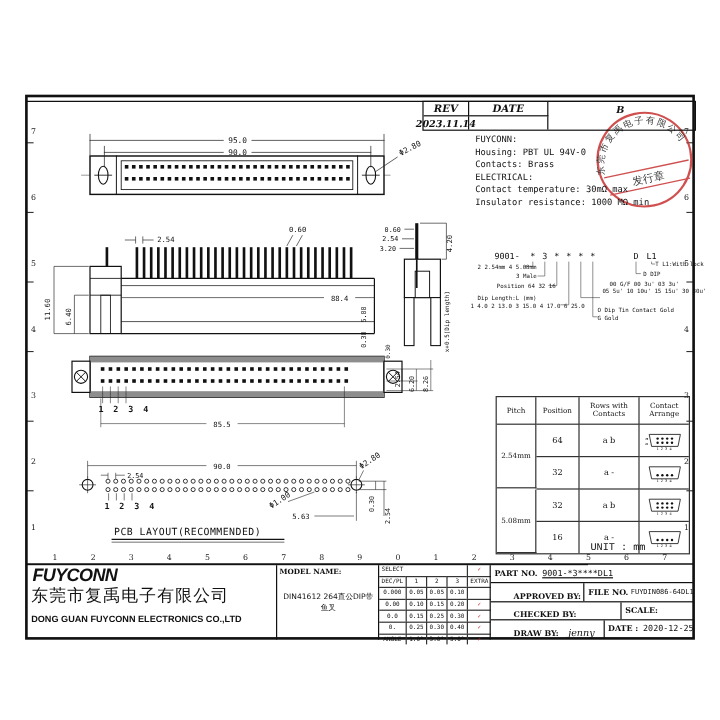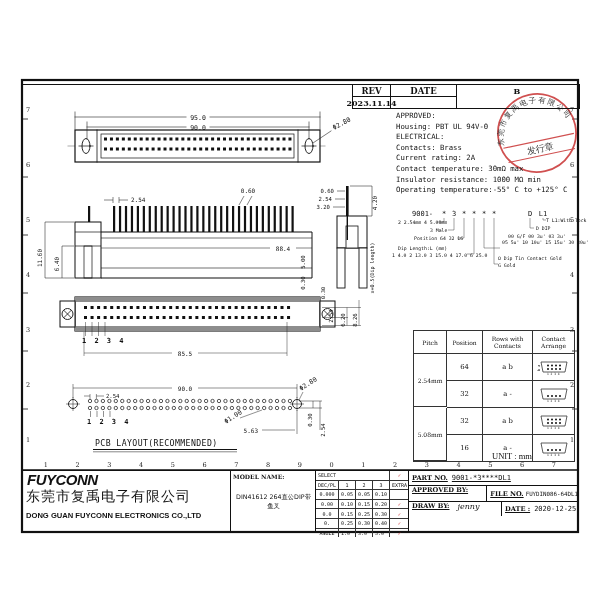--- a/index.html
+++ b/index.html
@@ -7,21 +7,21 @@
          font-family:"DejaVu Sans Mono",monospace;color:#111;}
   .abs{position:absolute;}
   svg text{font-family:"DejaVu Sans Mono",monospace;fill:#111;}
   
   .zcol{display:flex;flex-direction:column;justify-content:space-around;align-items:center;
         font-size:6.5px;color:#222;font-family:"DejaVu Serif",serif;}
   .zrow{display:flex;flex-direction:row;justify-content:space-around;align-items:center;
         font-size:6.5px;color:#222;font-family:"DejaVu Serif",serif;}
   
   .revtab{border:1.6px solid #111;display:grid;grid-template-columns:38px 66px 120px;
-          grid-template-rows:12px 11px;font-family:"DejaVu Serif",serif;}
+          grid-template-rows:12px 11px;font-family:"DejaVu Serif",serif;font-style:italic;}
   .revtab div{border-right:1px solid #111;border-bottom:1px solid #111;display:flex;
           align-items:center;justify-content:center;font-size:8.5px;font-weight:bold;}
   .revtab div:nth-child(3n){border-right:none;}
   .revtab .r2{border-bottom:none;font-weight:bold;font-size:8px;}
   
   .specs{font-size:7.3px;line-height:10.6px;white-space:nowrap;}
   
   .ctab{display:grid;grid-template-columns:33px 36px 50px 41px;border:1.3px solid #333;
         font-family:"DejaVu Serif",serif;}
   .ctab>div{border-right:1px solid #333;border-bottom:1px solid #333;display:flex;
@@ -33,23 +33,23 @@
   .ctab .lastrow{border-bottom:none;}
   
   #tb{border-top:1.6px solid #111;font-family:"Liberation Sans",sans-serif;}
   #tb .sec{position:absolute;top:0;height:62px;box-sizing:border-box;}
   .tol{display:grid;grid-template-columns:22px 17px 17px 17px 20px;font-family:"DejaVu Sans Mono",monospace;}
   .tol div{border-left:.8px solid #333;border-top:.8px solid #333;font-size:5px;height:8.6px;
            display:flex;align-items:center;justify-content:center;overflow:hidden;}
   .tol .nl{border-left:none;} .tol .nt{border-top:none;}
   .red{color:#cc2222;}
   .pt-row{position:relative;border-top:1px solid #111;height:14.4px;display:flex;align-items:center;}
-  .pt-lbl{font-weight:bold;font-size:6.6px;font-family:"DejaVu Serif",serif;padding-left:3px;white-space:nowrap;text-decoration:underline;}
+  .pt-lbl{font-weight:bold;font-size:6.6px;font-family:"DejaVu Serif",serif;padding-left:3px;white-space:nowrap;}
   .pt-val{font-size:7px;padding-left:4px;white-space:nowrap;font-family:"DejaVu Sans Mono",monospace;}
-  .splitL{width:92px;display:flex;align-items:flex-start;height:100%;box-sizing:border-box;}
+  .splitL{width:92px;display:flex;align-items:flex-end;height:100%;box-sizing:border-box;margin-left:16px;}
   .splitR{flex:1;border-left:1px solid #111;display:flex;align-items:center;height:100%;}
 </style>
 </head>
 <body>
 <div id="sheet">
 
 <svg class="abs" style="left:0;top:0" width="600" height="600" viewBox="0 0 600 600">
 
   <g>
     <rect x="22" y="80" width="556" height="452" fill="none" stroke="#111" stroke-width="2.2"></rect>
@@ -528,28 +528,26 @@
 
 <div class="abs revtab" style="left:352px;top:84px;width:226px;">
   <div>REV</div>
   <div>DATE</div>
   <div class="r2">B</div>
   <div class="r2">2023.11.14</div>
   <div class="r2"></div>
 </div>
 
 <div class="abs specs" style="left:396px;top:111px;">
-  <div>APPROVED:</div>
+  <div>FUYCONN:</div>
   <div>Housing: PBT UL 94V-0</div>
+  <div>Contacts: Brass</div>
   <div>ELECTRICAL:</div>
-  <div>Contacts: Brass</div>
-  <div>Current rating: 2A</div>
   <div>Contact temperature: 30mΩ max</div>
   <div>Insulator resistance: 1000 MΩ min</div>
-  <div>Operating temperature:-55° C to +125° C</div>
 </div>
 
 <div class="abs ctab" style="left:413px;top:330px;">
   <div class="hd">Pitch</div>
   <div class="hd">Position</div>
   <div class="hd">Rows with Contacts</div>
   <div class="hd lastcol">Contact Arrange</div>
 
   <div class="bd span2" style="height:52px;">2.54mm</div>
   <div class="bd">64</div>
@@ -616,21 +614,21 @@
             <circle cx="11" cy="10" r="1"></circle>
             <circle cx="15" cy="10" r="1"></circle>
             <circle cx="19" cy="10" r="1"></circle>
             <circle cx="23" cy="10" r="1"></circle>
           </g>
       <text x="10" y="16" font-size="3" fill="#333">1 2 3 4</text>
     </svg>
   </div>
 </div>
 
-<div class="abs" style="left:492px;top:451px;font-size:8.5px;font-family:Liberation Serif, serif;">UNIT : mm</div>
+<div class="abs" style="left:492px;top:451px;font-size:8.5px;font-family:Liberation Mono, monospace;">UNIT : mm</div>
 
 <div class="abs zcol" style="left:23px;top:82px;width:10px;height:386px;">
   <span>7</span>
       <span>6</span>
   <span>5</span>
       <span>4</span>
   <span>3</span>
       <span>2</span>
   <span>1</span>
 </div>
@@ -725,20 +723,28 @@
       <span class="splitL">
             <span class="pt-lbl">APPROVED BY:</span>
           </span>
       <span class="splitR">
             <span class="pt-lbl">FILE NO.</span>
         <span class="pt-val" style="font-size:5.8px;padding-left:2px;">FUYDIN086-64DL1</span>
           </span>
     </div>
     <div class="pt-row">
       <span class="splitL">
+            <span class="pt-lbl">CHECKED BY:</span>
+          </span>
+      <span class="splitR">
+            <span class="pt-lbl">SCALE:</span>
+          </span>
+    </div>
+    <div class="pt-row">
+      <span class="splitL">
             <span class="pt-lbl">DRAW BY:</span>
         <span style="font-family:'DejaVu Serif',serif;font-style:italic;font-size:8px;padding-left:8px;">jenny</span>
           </span>
       <span class="splitR">
             <span class="pt-lbl">DATE :</span>
         <span class="pt-val">2020-12-25</span>
           </span>
     </div>
   </div>
 </div>

